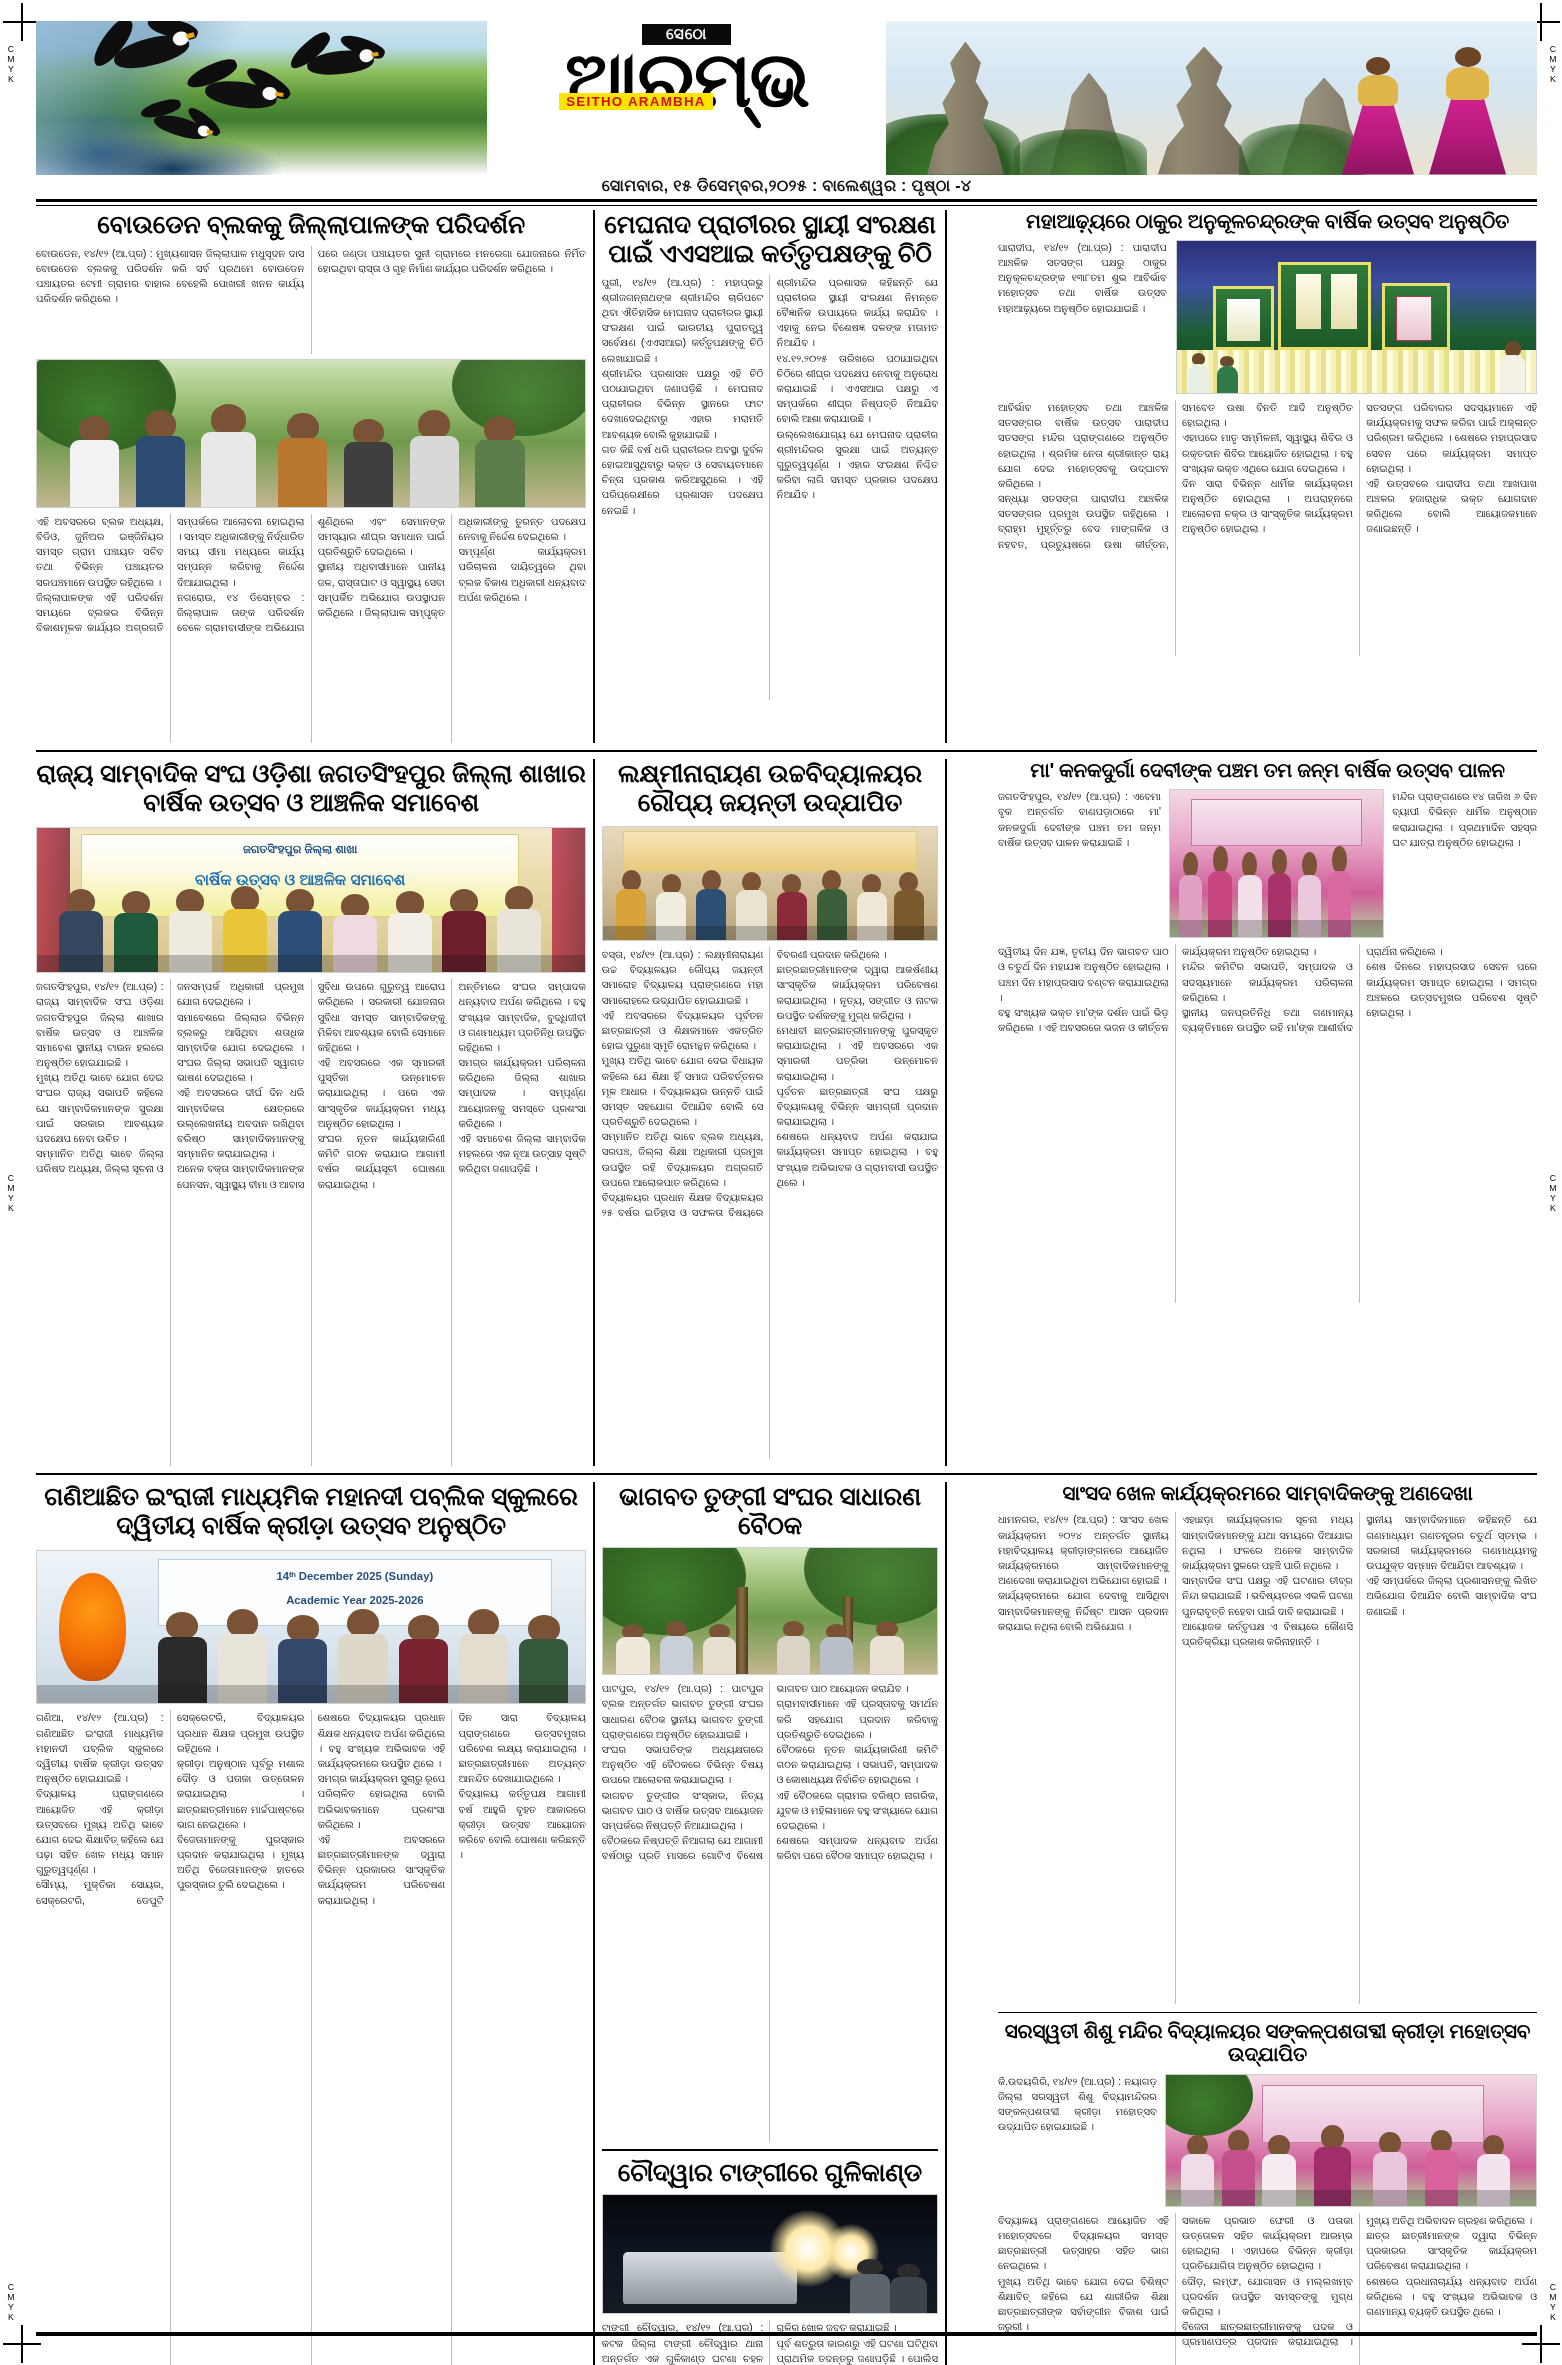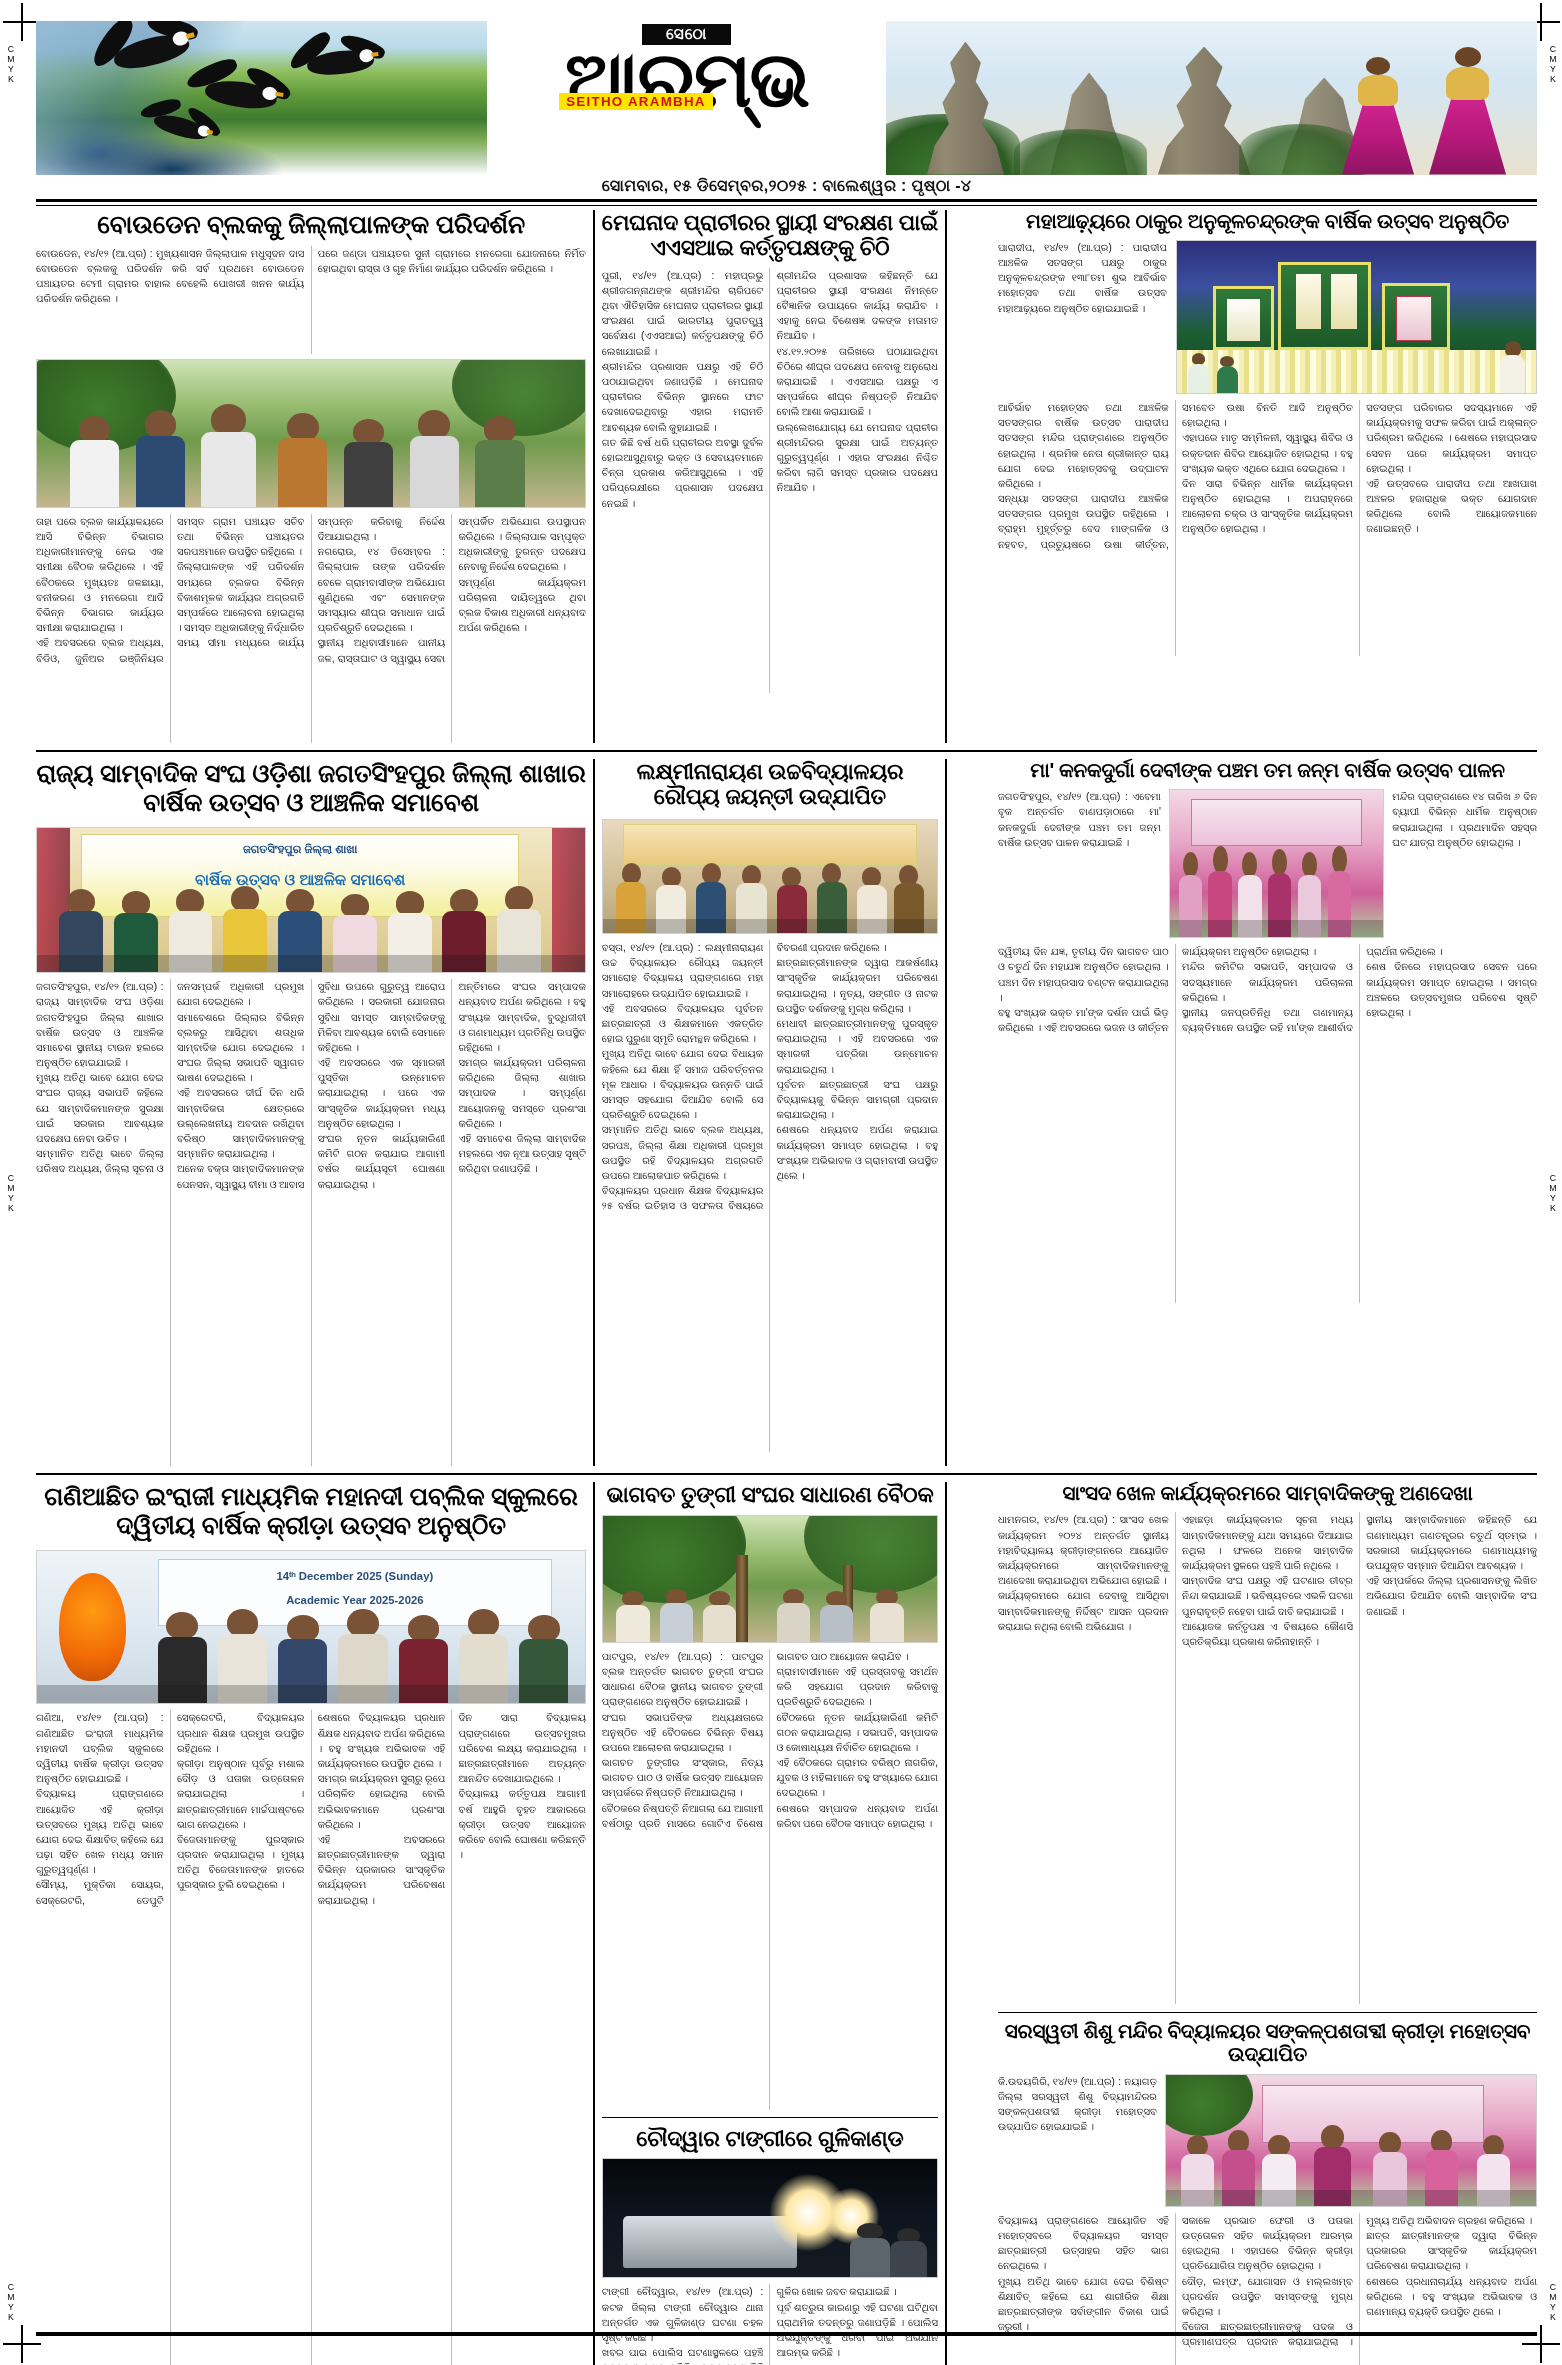--- a/index.html
+++ b/index.html
@@ -198,21 +198,21 @@
 
   h2.headline {
     margin: 0 0 7.2px 0;
     font-size: 25px;
     line-height: 1.16;
     font-weight: 900;
     text-align: center;
     color: #000;
     letter-spacing: -0.3px;
   }
-  h2.headline.sm { font-size: 22px; }
+  h2.headline.sm { font-size: 25px; }
   h2.headline.xs { font-size: 20px; }
 
   .textcols {
     column-gap: 13.3px;
     text-align: justify;
     font-size: 10px;
     line-height: 1.52;
     color: #0a0a0a;
     -webkit-hyphens: auto; hyphens: auto;
     word-spacing: -0.3px;
@@ -435,21 +435,20 @@
               <div class="hd"></div>
               <div class="bd" style="background:#d8d8d8;"></div>
             </div>
           <div class="person" style="left:80%; width:9%;  height:62%;">
               <div class="hd"></div>
               <div class="bd" style="background:#5a7d4a;"></div>
             </div>
         </div>
 
         <div class="textcols c4 colrule" style="height:229px; overflow:hidden;">
-          <p>ତାହା ପରେ ବ୍ଲକ କାର୍ଯ୍ୟାଳୟରେ ଆସି ବିଭିନ୍ନ ବିଭାଗର ଅଧିକାରୀମାନଙ୍କୁ ନେଇ ଏକ ସମୀକ୍ଷା ବୈଠକ କରିଥିଲେ । ଏହି ବୈଠକରେ ମୁଖ୍ୟତଃ ଜଳଛାୟା, ବନୀକରଣ ଓ ମନରେଗା ଆଦି ବିଭିନ୍ନ ବିଭାଗର କାର୍ଯ୍ୟର ସମୀକ୍ଷା କରାଯାଇଥିଲା ।</p>
           <p>ଏହି ଅବସରରେ ବ୍ଲକ ଅଧ୍ୟକ୍ଷ, ବିଡିଓ, ଜୁନିଅର ଇଞ୍ଜିନିୟର ସମସ୍ତ ଗ୍ରାମ ପଞ୍ଚାୟତ ସଚିବ ତଥା ବିଭିନ୍ନ ପଞ୍ଚାୟତର ସରପଞ୍ଚମାନେ ଉପସ୍ଥିତ ରହିଥିଲେ ।</p>
           <p>ଜିଲ୍ଲାପାଳଙ୍କ ଏହି ପରିଦର୍ଶନ ସମୟରେ ବ୍ଲକର ବିଭିନ୍ନ ବିକାଶମୂଳକ କାର୍ଯ୍ୟର ଅଗ୍ରଗତି ସମ୍ପର୍କରେ ଆଲୋଚନା ହୋଇଥିଲା । ସମସ୍ତ ଅଧିକାରୀଙ୍କୁ ନିର୍ଦ୍ଧାରିତ ସମୟ ସୀମା ମଧ୍ୟରେ କାର୍ଯ୍ୟ ସମ୍ପନ୍ନ କରିବାକୁ ନିର୍ଦ୍ଦେଶ ଦିଆଯାଇଥିଲା ।</p>
           <p>ନଗରୋଉ, ୧୪ ଡିସେମ୍ବର : ଜିଲ୍ଲାପାଳ ତାଙ୍କ ପରିଦର୍ଶନ ବେଳେ ଗ୍ରାମବାସୀଙ୍କ ଅଭିଯୋଗ ଶୁଣିଥିଲେ ଏବଂ ସେମାନଙ୍କ ସମସ୍ୟାର ଶୀଘ୍ର ସମାଧାନ ପାଇଁ ପ୍ରତିଶ୍ରୁତି ଦେଇଥିଲେ ।</p>
           <p>ସ୍ଥାନୀୟ ଅଧିବାସୀମାନେ ପାନୀୟ ଜଳ, ରାସ୍ତାଘାଟ ଓ ସ୍ୱାସ୍ଥ୍ୟ ସେବା ସମ୍ପର୍କିତ ଅଭିଯୋଗ ଉପସ୍ଥାପନ କରିଥିଲେ । ଜିଲ୍ଲାପାଳ ସମ୍ପୃକ୍ତ ଅଧିକାରୀଙ୍କୁ ତୁରନ୍ତ ପଦକ୍ଷେପ ନେବାକୁ ନିର୍ଦ୍ଦେଶ ଦେଇଥିଲେ ।</p>
           <p>ସମ୍ପୂର୍ଣ୍ଣ କାର୍ଯ୍ୟକ୍ରମ ପରିଚାଳନା ଦାୟିତ୍ୱରେ ଥିବା ବ୍ଲକ ବିକାଶ ଅଧିକାରୀ ଧନ୍ୟବାଦ ଅର୍ପଣ କରିଥିଲେ ।</p>
         </div>
       </section>
 
       <div class="sep-v"></div>
 

